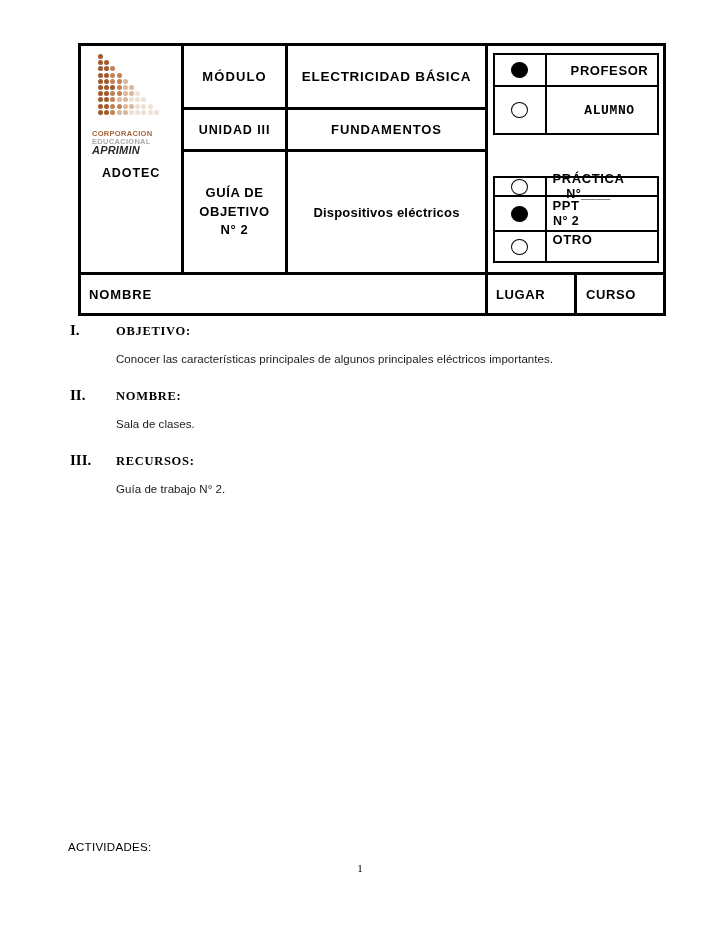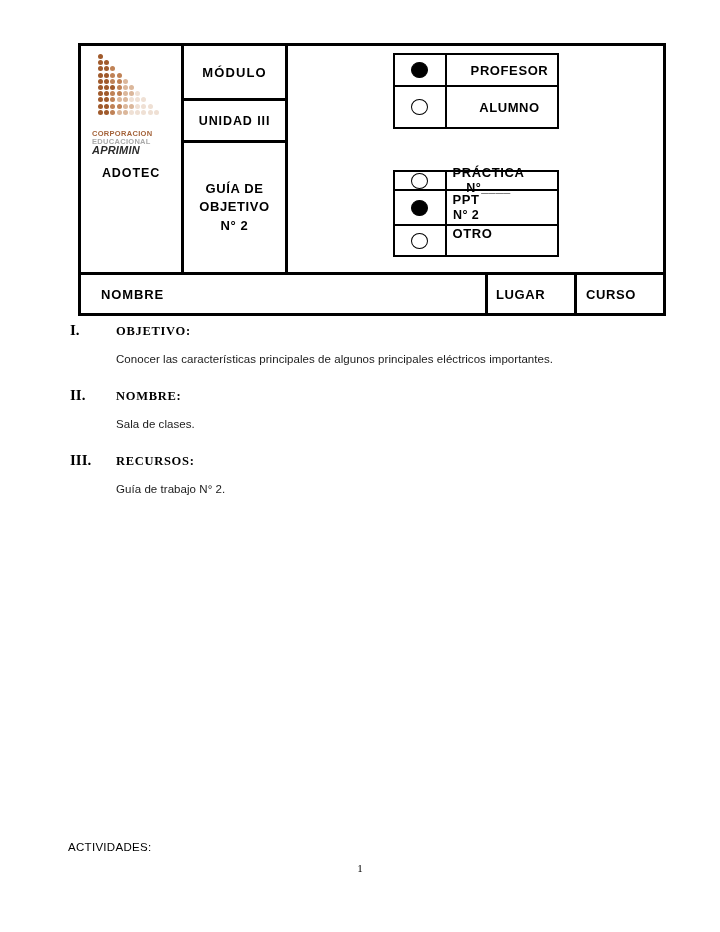--- a/index.html
+++ b/index.html
@@ -108,21 +108,21 @@
   }
 
   .cellbox {
     display: flex;
     align-items: center;
     justify-content: center;
     text-align: center;
     box-sizing: border-box;
     font-weight: bold;
   }
-  .r1 { height: 55px; border-bottom: 3px solid #000; }
+  .r1 { height: 64px; border-bottom: 3px solid #000; }
   .r2 { height: 42px; border-bottom: 3px solid #000; }
   .r3 { flex: 1; }
 
   .lbl-mod { font-size: 13px; letter-spacing: 1.1px; }
   .lbl-unit { font-size: 12.5px; letter-spacing: 0.9px; }
   .lbl-elec { font-size: 13.5px; letter-spacing: 0.7px; }
   .lbl-fund { font-size: 13px; letter-spacing: 0.9px; }
   .lbl-guia { font-size: 13px; letter-spacing: 0.6px; line-height: 1.42; }
   .lbl-disp { font-size: 13px; letter-spacing: 0.2px; }
 
@@ -158,41 +158,41 @@
   .opt-text.centered { justify-content: center; padding-left: 16px; }
   .bullet {
     width: 17px;
     height: 16px;
     border: 1.5px solid #000;
     border-radius: 50%;
     box-sizing: border-box;
   }
   .bullet.filled { background: #000; }
   .r-h1 { height: 32px; }
-  .r-h2 { height: 40px; }
+  .r-h2 { height: 46px; font-family: Liberation Mono, monospace; }
   .r-p1 { height: 19px; }
   .r-p2 { height: 35px; }
   .r-p3 { height: 29px; }
   .ot-title { font-size: 13px; letter-spacing: 0.6px; }
   .ot-two { line-height: 1.25; }
   .ot-sub { font-size: 12.5px; letter-spacing: 0.4px; text-align: center; }
 
   
   .ht-bottom {
     display: flex;
     height: 38px;
     border-top: 3px solid #000;
   }
   .hb-nombre {
     width: 407px;
     border-right: 3px solid #000;
     box-sizing: border-box;
     display: flex;
     align-items: center;
-    padding-left: 20px;
+    padding-left: 8px;
     font-weight: bold;
     font-size: 13px;
     letter-spacing: 0.9px;
   }
   .hb-fecha {
     width: 89px;
     border-right: 3px solid #000;
     box-sizing: border-box;
     display: flex;
     align-items: center;
@@ -343,20 +343,25 @@
       <div class="cellbox r2 lbl-unit">UNIDAD III</div>
       <div class="cellbox r3 lbl-guia">
         <div>
           <div>GUÍA DE</div>
           <div>OBJETIVO</div>
           <div>N° 2</div>
         </div>
       </div>
     </div>
 
+    <div class="ht-desc-col">
+      <div class="cellbox r1 lbl-elec">ELECTRICIDAD BÁSICA</div>
+      <div class="cellbox r2 lbl-fund">FUNDAMENTOS</div>
+      <div class="cellbox r3 lbl-disp">Dispositivos eléctricos</div>
+    </div>
 
     <div class="ht-opts-col">
 
       <div class="opt-table">
         <div class="opt-row r-h1">
           <div class="opt-mark">
             <div class="bullet filled"></div>
           </div>
           <div class="opt-text centered ot-title">PROFESOR</div>
         </div>

